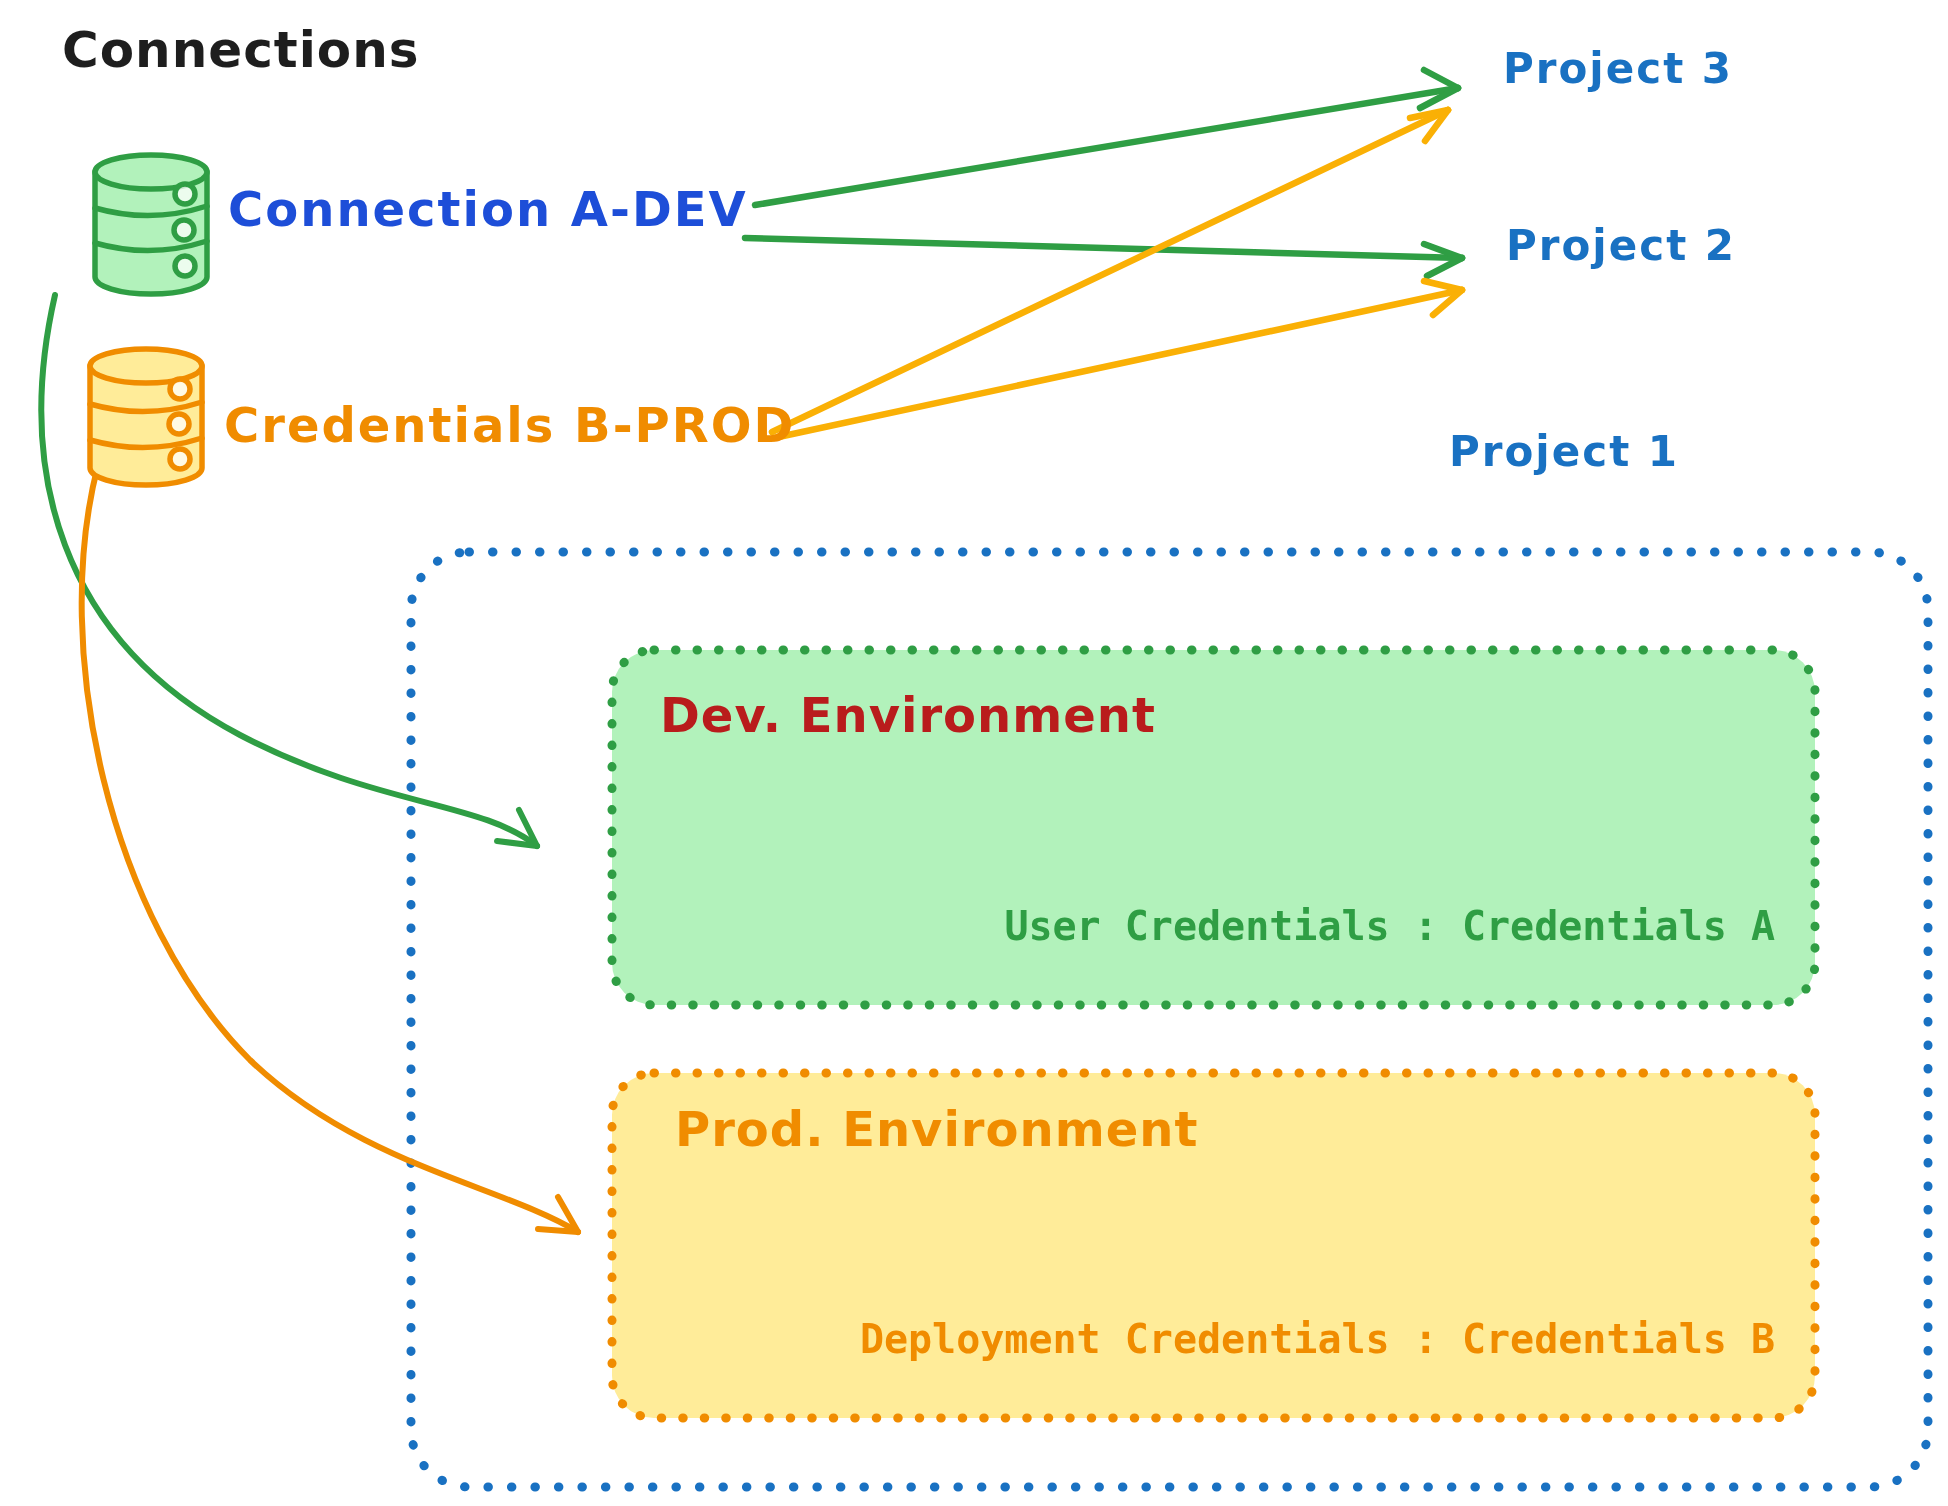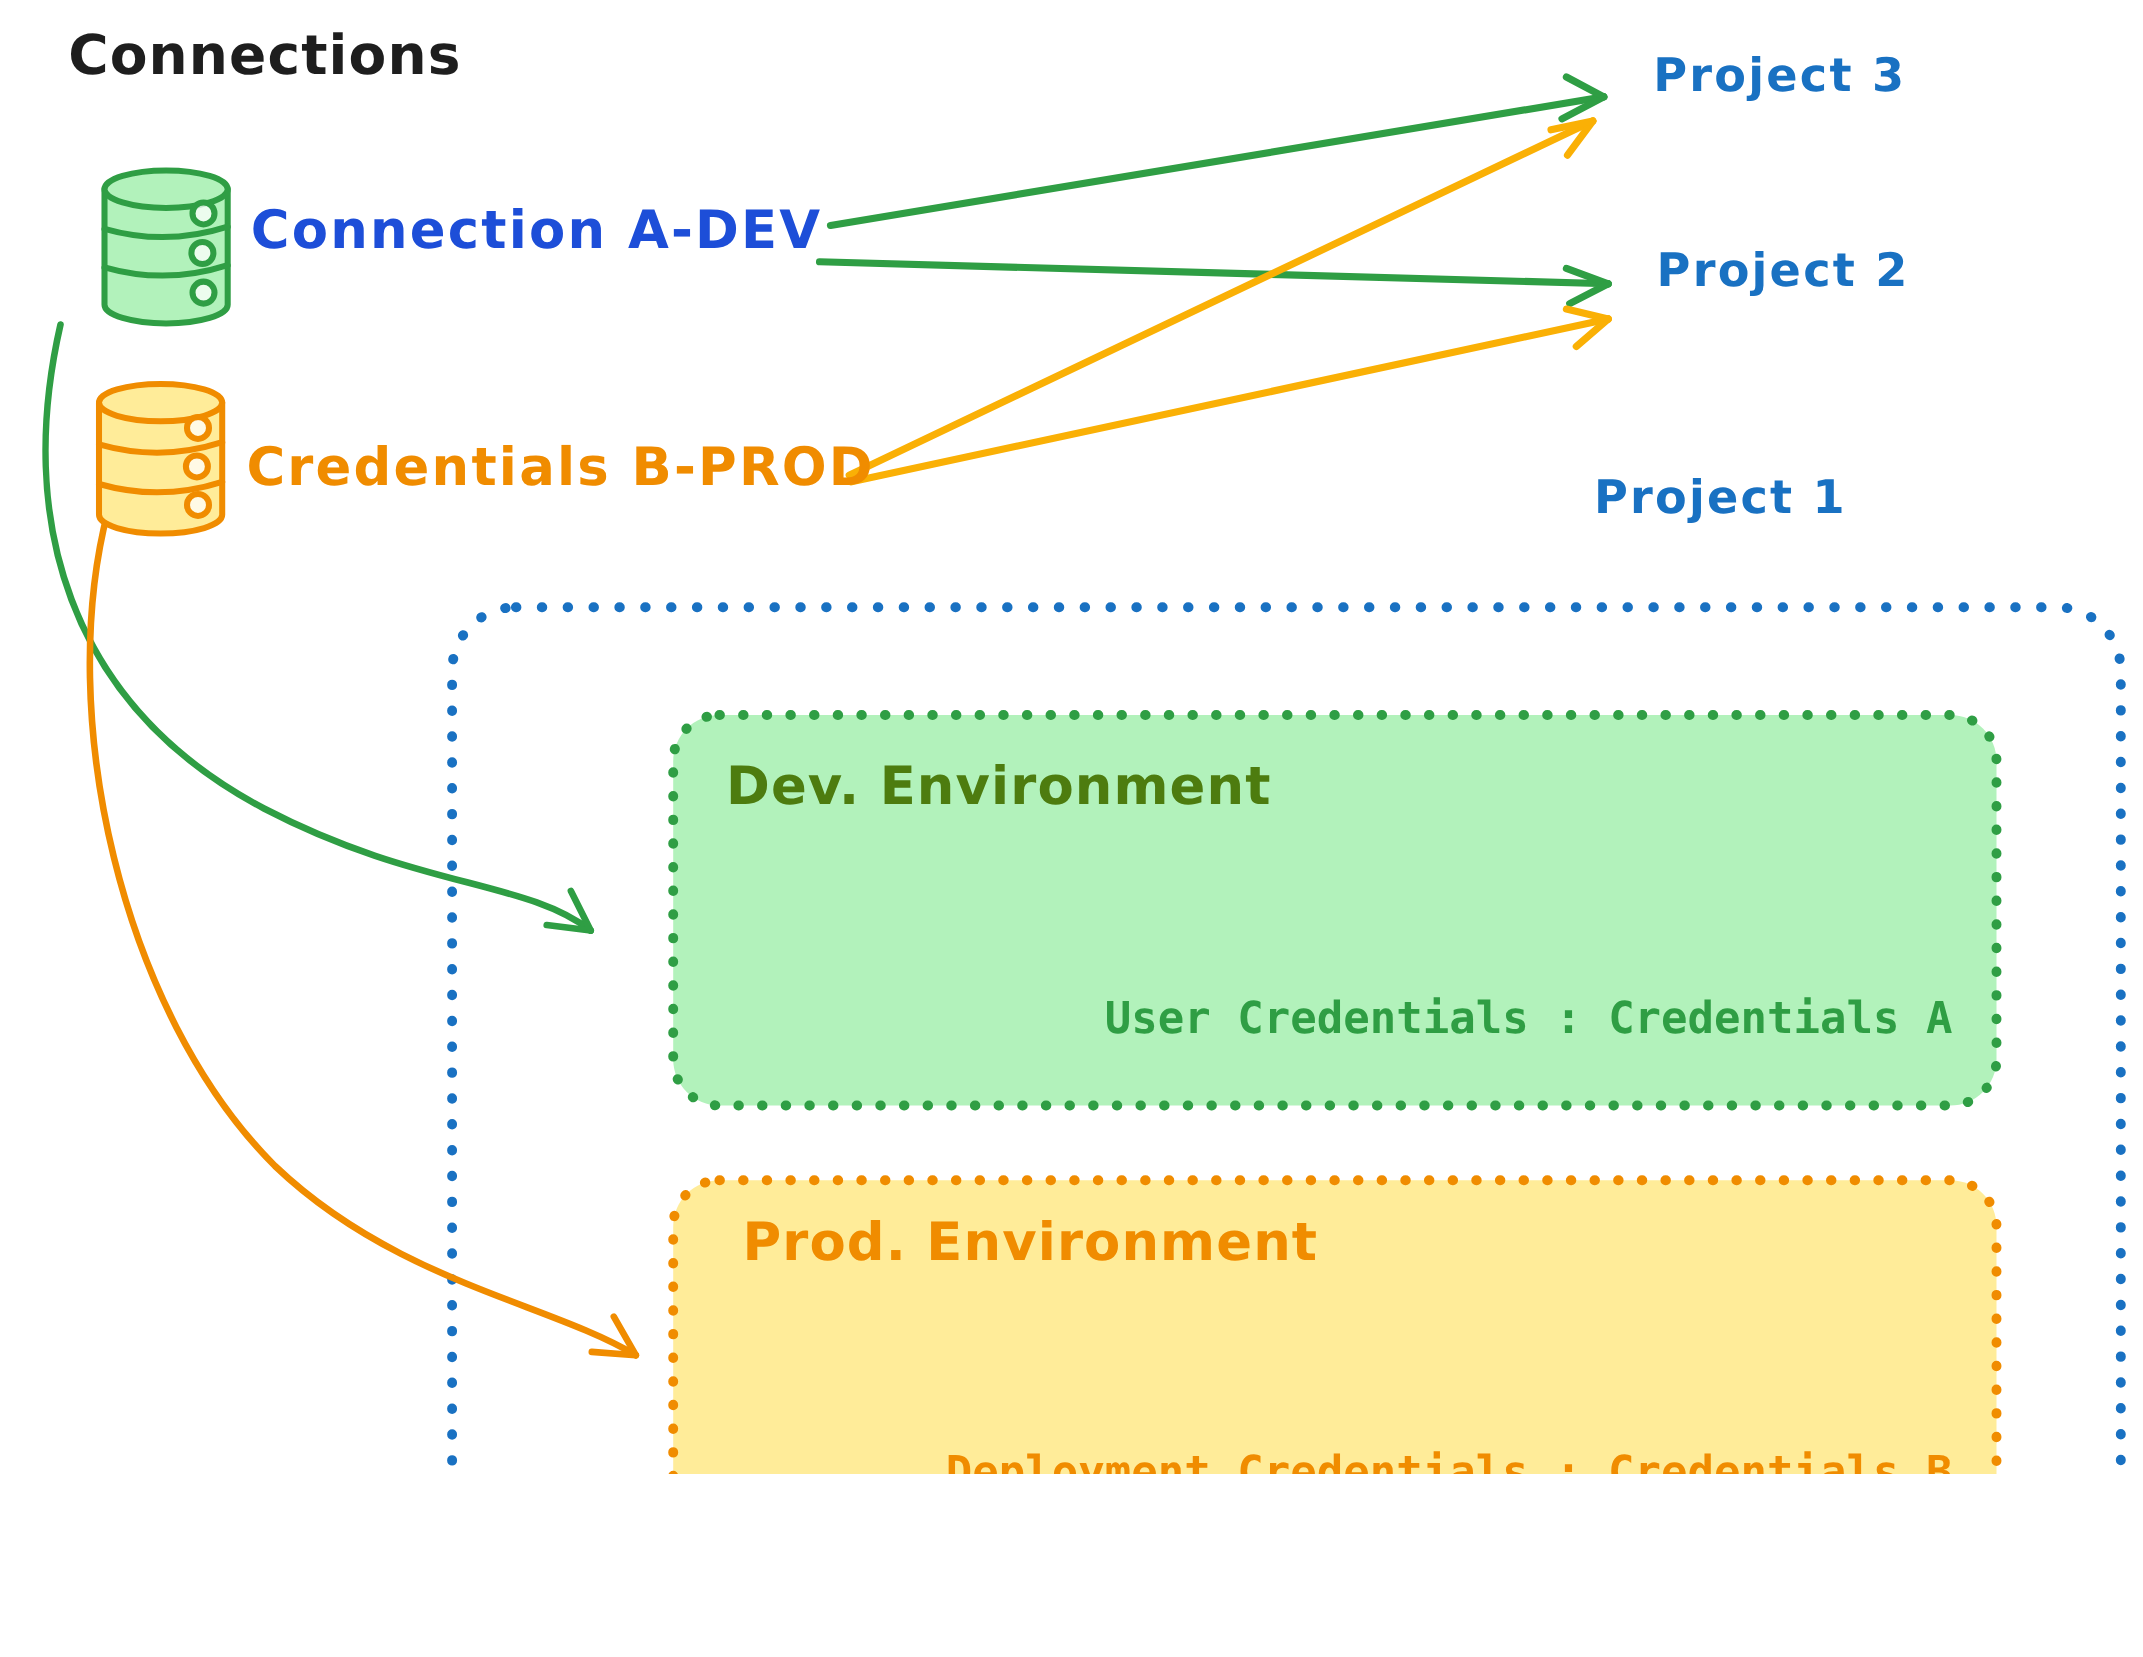--- a/index.html
+++ b/index.html
@@ -1,33 +1,33 @@
 <!DOCTYPE html>
 <html><head>
 <meta charset="utf-8">
 <style>
   html,body{margin:0;padding:0;background:#ffffff;}
   #canvas{
     position:relative;
-    width:1948px;height:1340px;
+    width:1948px;height:1506px;
     background:#ffffff;
     overflow:hidden;
     font-family:"DejaVu Sans", sans-serif;
   }
   #draw-layer{position:absolute;left:0;top:0;width:1948px;height:1506px;}
   .lbl{position:absolute;white-space:nowrap;line-height:1.15;}
   .title{left:62px;top:22px;font-size:50px;font-weight:700;color:#1e1e1e;letter-spacing:1px;}
   .conn-a{left:228px;top:182px;font-size:48px;font-weight:600;color:#1d4ed8;letter-spacing:2px;}
   .conn-b{left:224px;top:398px;font-size:48px;font-weight:600;color:#f08c00;letter-spacing:2px;}
   .proj{font-size:42px;font-weight:600;color:#1971c2;letter-spacing:2px;}
   .p3{left:1503px;top:45px;}
   .p2{left:1506px;top:222px;}
   .p1{left:1449px;top:428px;}
   .env-title{font-size:48px;font-weight:600;letter-spacing:1px;}
-  .dev-title{left:660px;top:688px;color:#4d7c0f;}
+  .dev-title{left:660px;top:688px;color:#b91c1c;}
   .prod-title{left:675px;top:1102px;color:#f08c00;}
   .creds{font-family:"DejaVu Sans Mono", monospace;font-size:40px;font-weight:700;text-align:right;}
   .dev-creds{right:173px;top:903px;color:#2f9e44;}
   .prod-creds{right:173px;top:1316px;color:#f08c00;}
 </style>
 </head>
 <body>
 
 <div id="canvas">
 

